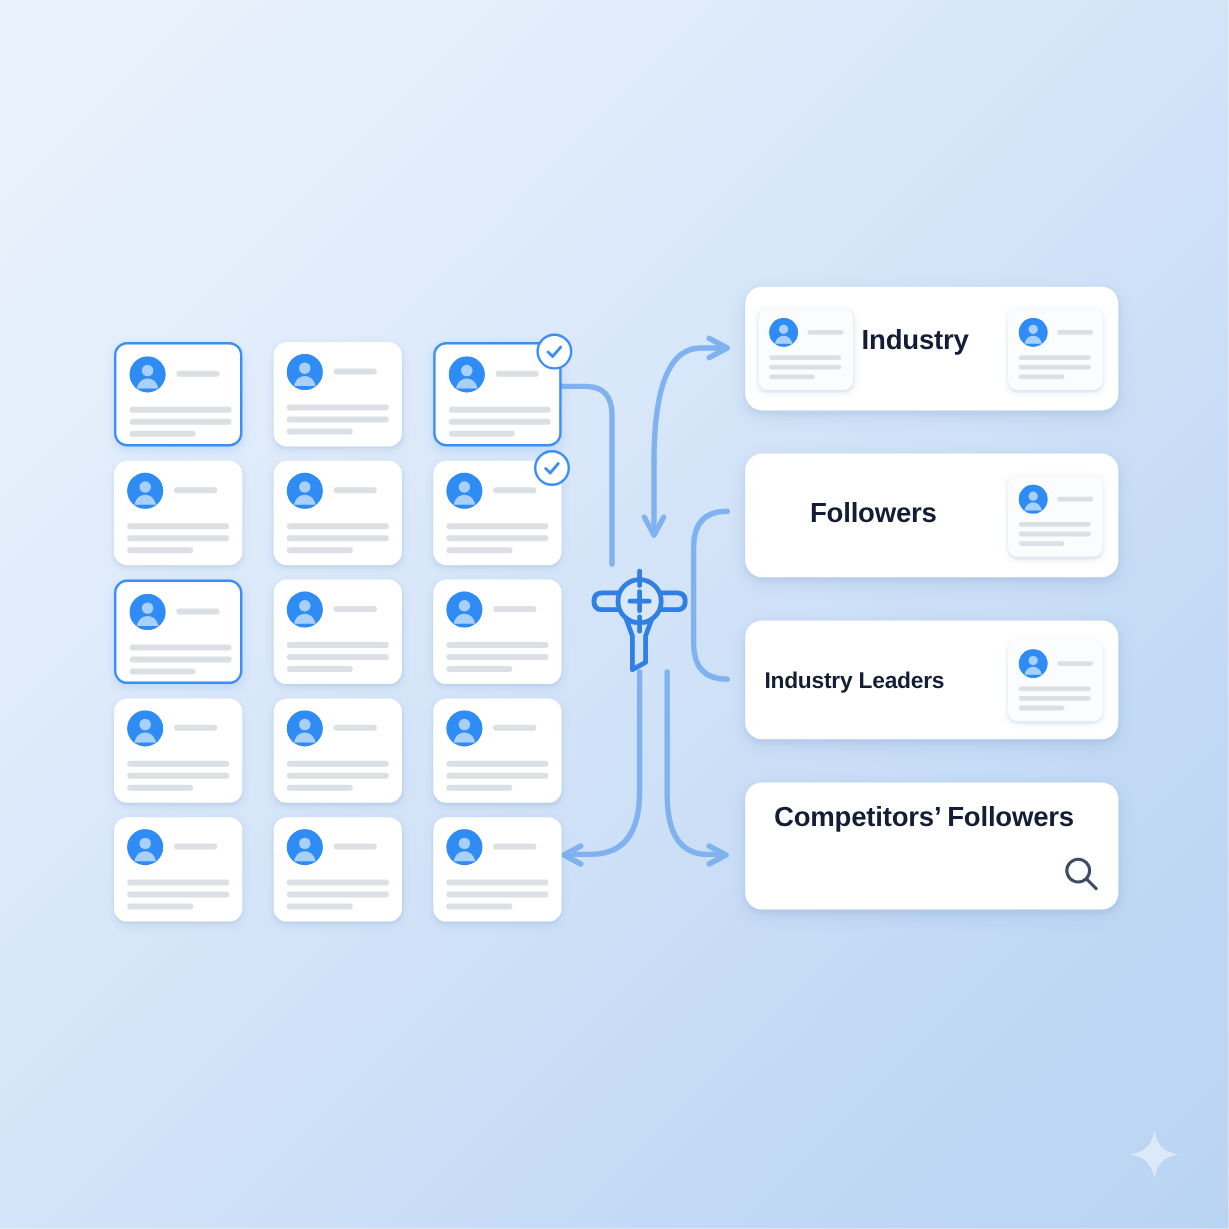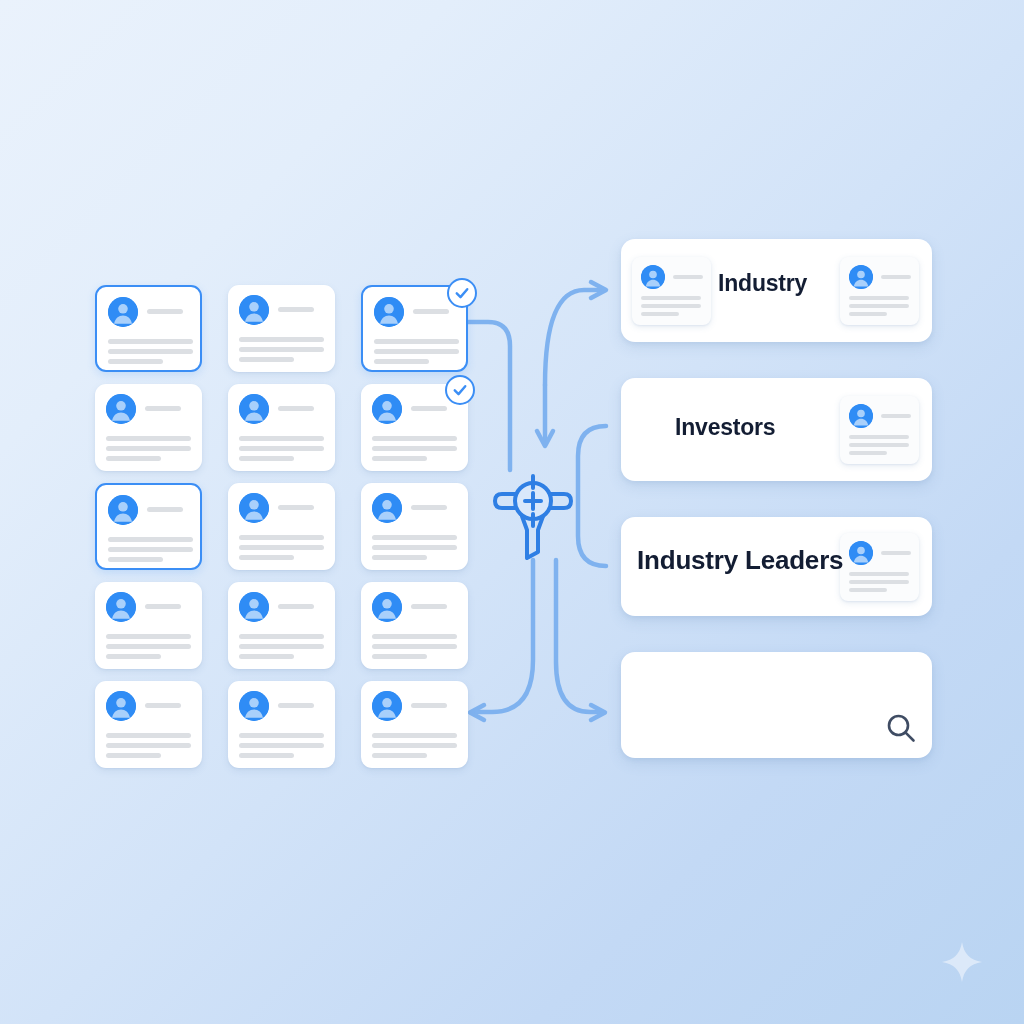--- a/index.html
+++ b/index.html
@@ -421,45 +421,46 @@
               <circle cx="16" cy="16" r="16" fill="#2f8cf5"></circle>
               <circle cx="16" cy="12.6" r="5.1" fill="#a9d0fb"></circle>
               <path d="M 6.4 28.5 C 7.6 22.6 11.4 19.6 16 19.6 C 20.6 19.6 24.4 22.6 25.6 28.5 Z" fill="#a9d0fb"></path>
             </svg>
           </div>
           <div class="name-line" style="left:41px; top:18px; width:30px; height:4px;"></div>
           <div class="body-line" style="left:9px; top:39px; width:60px; height:4px;"></div>
           <div class="body-line" style="left:9px; top:47px; width:60px; height:4px;"></div>
           <div class="body-line" style="left:9px; top:55px; width:38px; height:4px;"></div>
         </div>
-        <div class="cat-label" style="left:54px; top:36px; font-size:23px;">Investors</div>
+        <div class="cat-label" style="left:54px; top:36px; font-size:23px;">Followers</div>
       </div>
       <div class="cat-card" style="left: 621px; top: 517px; width: 311px; height: 99px;">
         <div class="mini-card" style="left:219px; top:16px; width:79px; height:68px;">
           <div class="avatar" style="left:9px; top:8px; width:24px; height:24px;">
             <svg viewBox="0 0 32 32" xmlns="http://www.w3.org/2000/svg">
               <circle cx="16" cy="16" r="16" fill="#2f8cf5"></circle>
               <circle cx="16" cy="12.6" r="5.1" fill="#a9d0fb"></circle>
               <path d="M 6.4 28.5 C 7.6 22.6 11.4 19.6 16 19.6 C 20.6 19.6 24.4 22.6 25.6 28.5 Z" fill="#a9d0fb"></path>
             </svg>
           </div>
           <div class="name-line" style="left:41px; top:18px; width:30px; height:4px;"></div>
           <div class="body-line" style="left:9px; top:39px; width:60px; height:4px;"></div>
           <div class="body-line" style="left:9px; top:47px; width:60px; height:4px;"></div>
           <div class="body-line" style="left:9px; top:55px; width:38px; height:4px;"></div>
         </div>
-        <div class="cat-label" style="left:16px; top:28px; font-size:26px;">Industry Leaders</div>
+        <div class="cat-label" style="left:16px; top:40px; font-size:19px;">Industry Leaders</div>
       </div>
       <div class="cat-card" style="left: 621px; top: 652px; width: 311px; height: 106px;">
         <div class="search-icon-wrap" style="left:263px; top:59px;">
           <svg width="34" height="34" viewBox="0 0 34 34" xmlns="http://www.w3.org/2000/svg">
             <circle cx="14.5" cy="14.5" r="9.5" fill="none" stroke="#3f4c63" stroke-width="2.6"></circle>
             <path d="M 21.6 21.6 L 29.5 29.5" stroke="#3f4c63" stroke-width="2.6" stroke-linecap="round"></path>
           </svg>
         </div>
+        <div class="cat-label" style="left:24px; top:15px; font-size:23px;">Competitors’ Followers</div>
       </div>
     </div>
 
   <div id="sparkle" style="left:940px; top:940px; width:44px; height:44px;">
     <svg width="44" height="44" viewBox="0 0 44 44" xmlns="http://www.w3.org/2000/svg">
       <path d="M 22 2 C 24 14 30 20 42 22 C 30 24 24 30 22 42 C 20 30 14 24 2 22 C 14 20 20 14 22 2 Z" fill="#dce9f9"></path>
     </svg>
   </div>
 
 </div>

